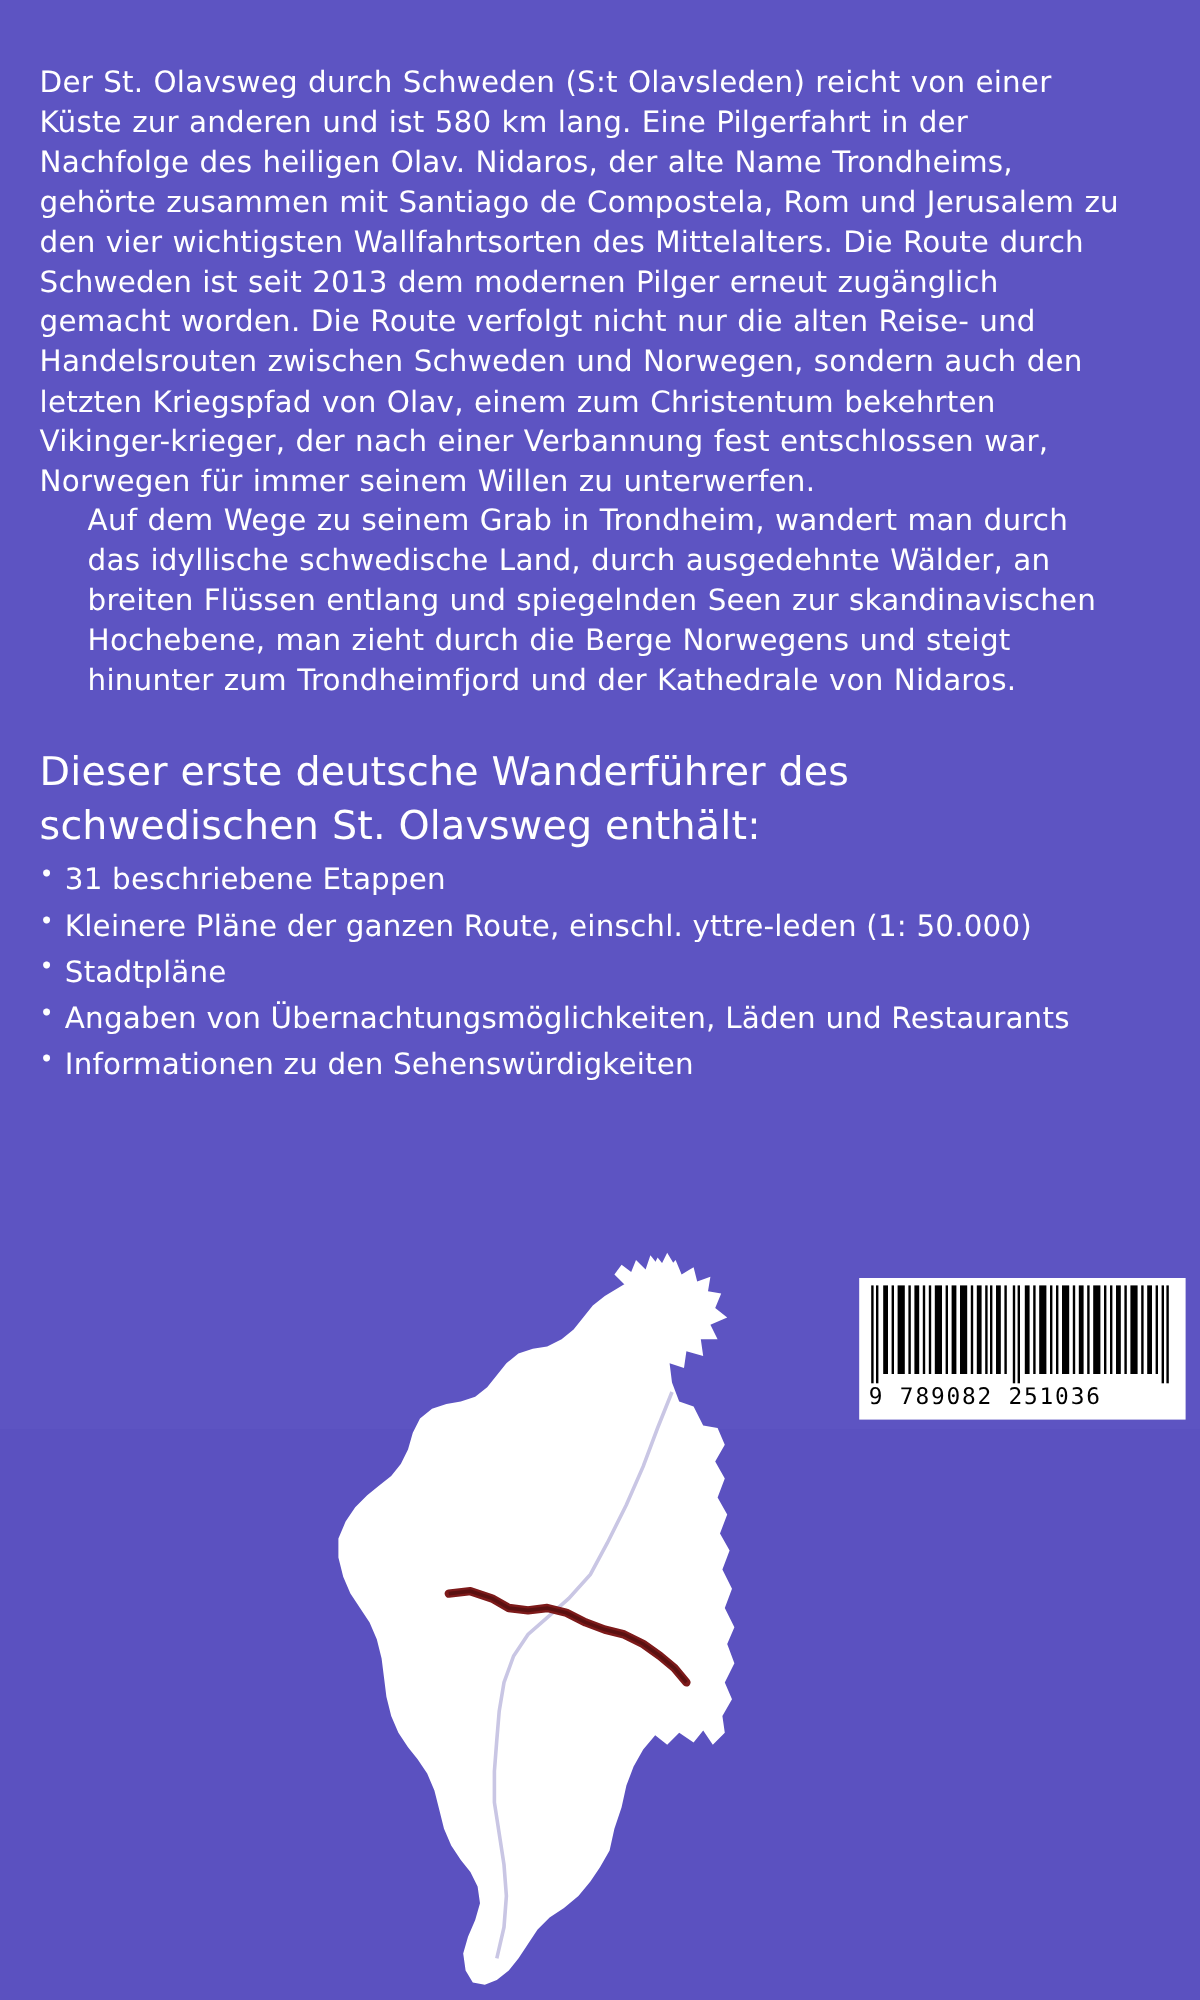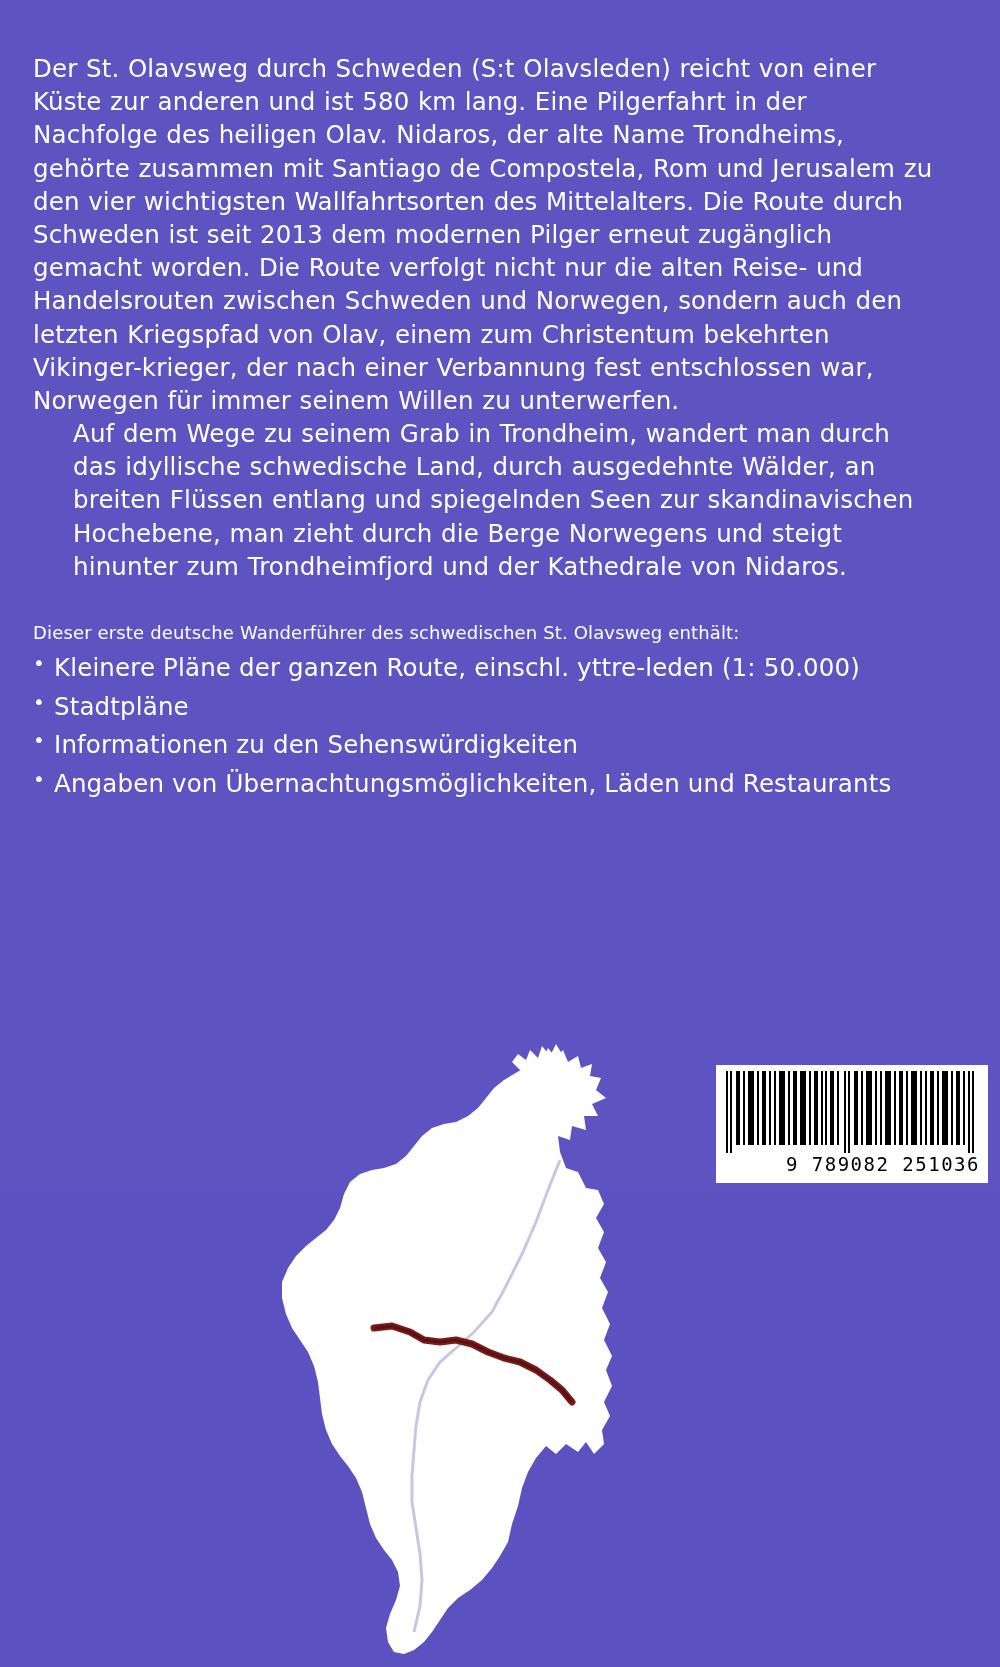--- a/index.html
+++ b/index.html
@@ -33,21 +33,21 @@
     letter-spacing: 0.15px;
     margin: 0 0 0 0;
     text-align: left;
     word-spacing: 0.6px;
   }
   .para + .para {
     margin-top: 0px;
     margin-left: 40px;
   }
   .features-intro {
-    font-size: 18px;
+    font-size: 33px;
     line-height: 1.355;
     margin-top: 38px;
     letter-spacing: 0.15px;
   }
   ul.features {
     list-style: none;
     margin: 4px 0 0 0;
     padding: 0;
   }
   ul.features li {
@@ -86,42 +86,43 @@
   }
   .barcode .bars {
     width: 100%;
     height: 82px;
     display: block;
   }
   .barcode .digits {
     font-family: "DejaVu Sans Mono", monospace;
     font-size: 19px;
     color: #000000;
-    text-align: right;
+    text-align: left;
     letter-spacing: 1.5px;
     line-height: 22px;
     white-space: nowrap;
   }
 </style>
 </head>
 <body>
 
 <div class="page">
 
   <div class="blurb">
     <p class="para">Der St. Olavsweg durch Schweden (S:t Olavsleden) reicht von einer Küste zur anderen und ist 580 km lang. Eine Pilgerfahrt in der Nachfolge des heiligen Olav. Nidaros, der alte Name Trondheims, gehörte zusammen mit Santiago de Compostela, Rom und Jerusalem zu den vier wichtigsten Wallfahrtsorten des Mittelalters. Die Route durch Schweden ist seit 2013 dem modernen Pilger erneut  zugänglich gemacht worden. Die Route verfolgt nicht nur die alten Reise- und Handelsrouten zwischen Schweden und Norwegen, sondern auch den letzten Kriegspfad von Olav, einem zum Christentum bekehrten Vikinger-krieger, der nach einer Verbannung fest entschlossen war, Norwegen für immer seinem Willen zu unterwerfen.</p>
     <p class="para">Auf dem Wege zu seinem Grab in Trondheim, wandert man durch das idyllische schwedische Land, durch ausgedehnte Wälder, an breiten Flüssen entlang und spiegelnden Seen zur skandinavischen Hochebene, man zieht durch die Berge Norwegens und steigt hinunter zum Trondheimfjord und der Kathedrale von Nidaros.</p>
 
     <div class="features-intro">Dieser erste deutsche Wanderführer des schwedischen St. Olavsweg enthält:</div>
 
     <ul class="features">
+      <li>31 beschriebene Etappen</li>
       <li>Kleinere Pläne der ganzen Route, einschl. yttre-leden (1: 50.000)</li>
       <li>Stadtpläne</li>
+      <li>Angaben von Übernachtungsmöglichkeiten, Läden und Restaurants</li>
       <li>Informationen zu den Sehenswürdigkeiten</li>
-      <li>Angaben von Übernachtungsmöglichkeiten, Läden und Restaurants</li>
     </ul>
   </div>
 
   <div class="map-wrap">
     <svg width="1000" height="627" viewBox="0 0 1000 627" xmlns="http://www.w3.org/2000/svg">
 
       <g>
         <path fill="#ffffff" d="M543,18 L548,8 L556,18 L563,10 L568,22 L578,16 L581,28 L592,24 L590,36 L601,38 L596,50
                  L606,58 L592,64 L598,76 L584,76 L586,90 L572,86 L570,100 L558,96 L560,112 L566,128
                  L578,132 L586,148 L598,150 L604,164 L596,178 L604,192 L598,208 L606,222 L600,238

